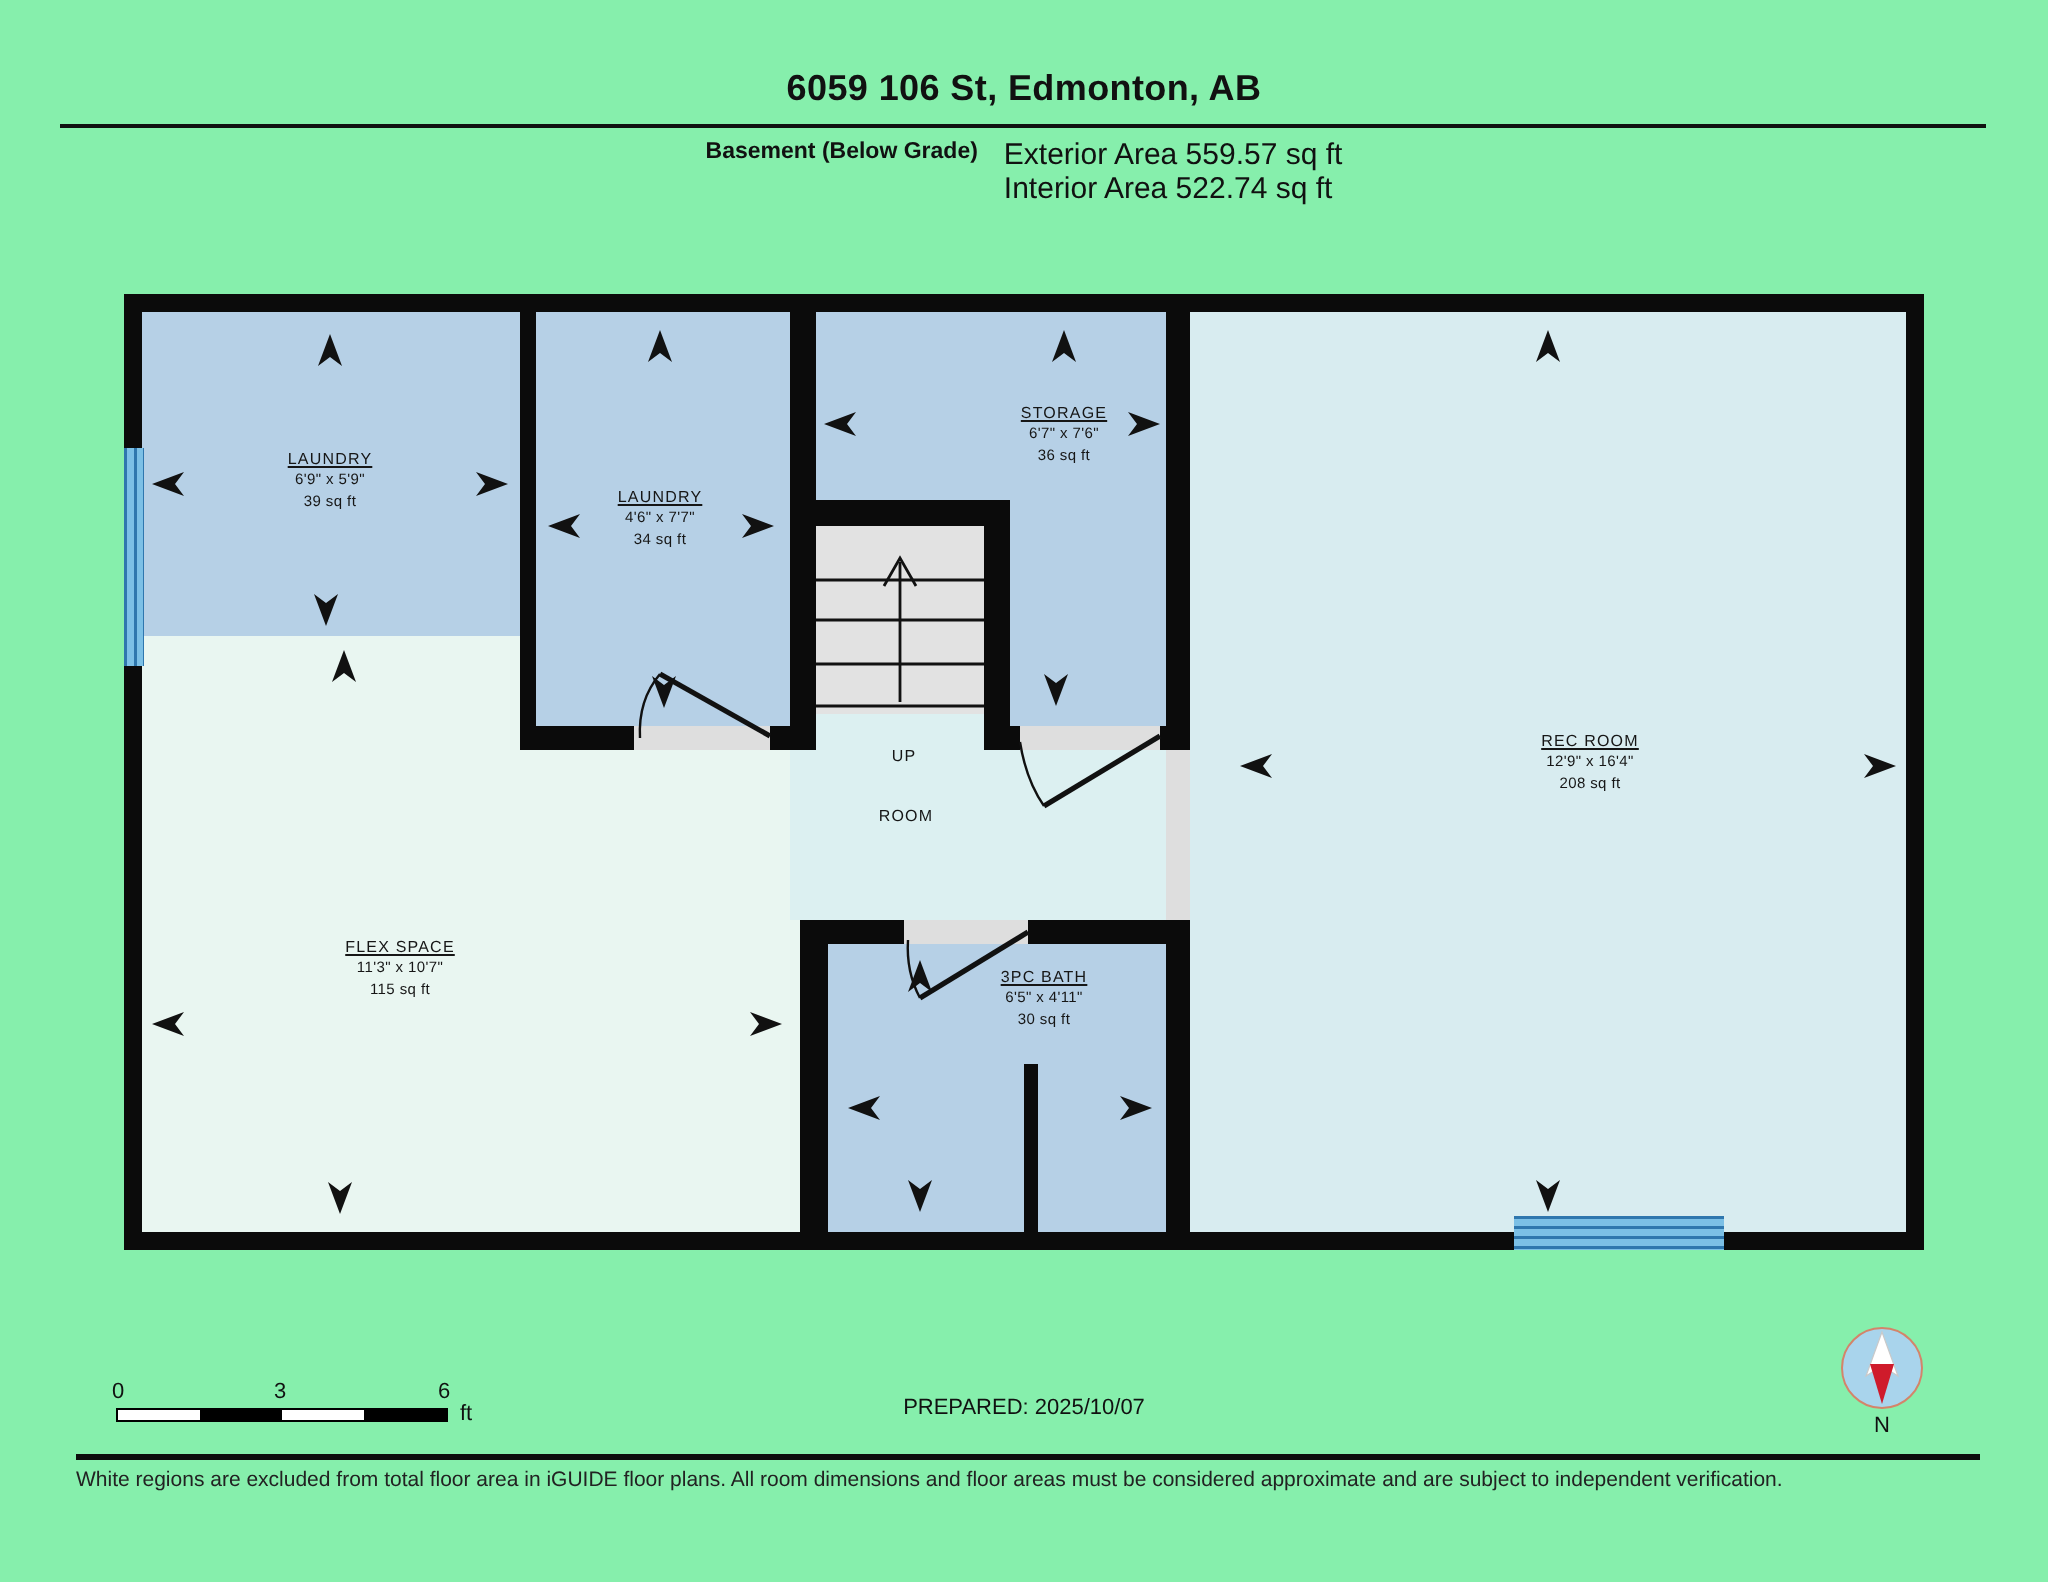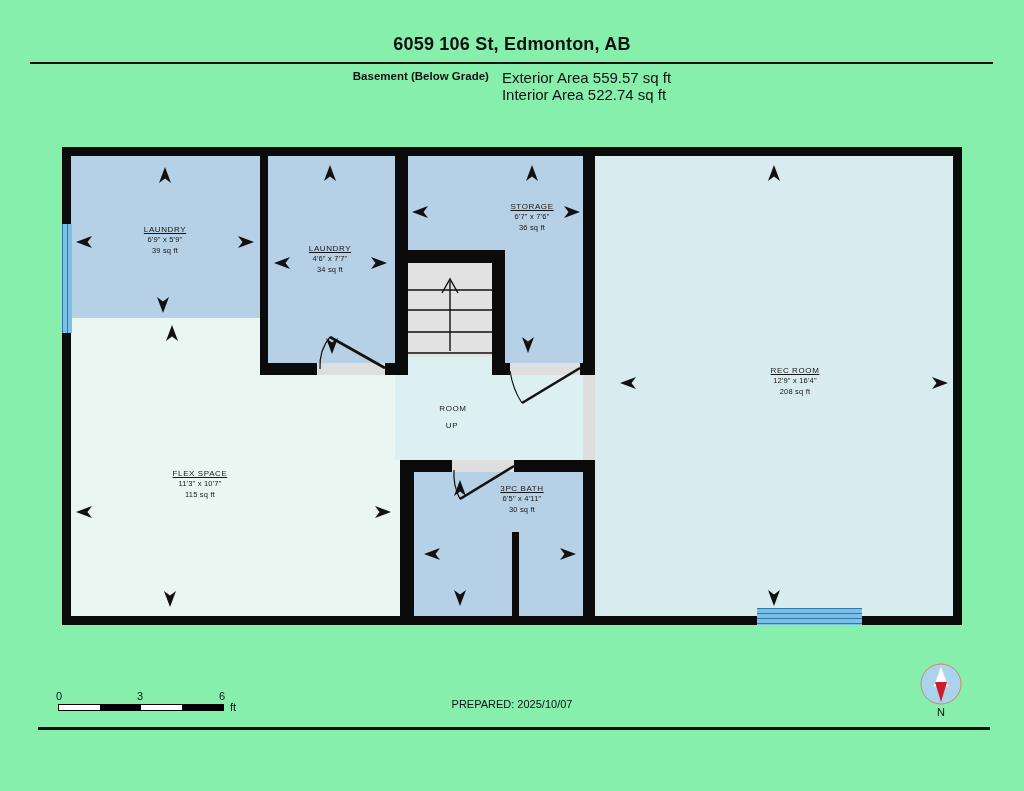--- a/index.html
+++ b/index.html
@@ -180,21 +180,21 @@
     <div class="room-label" style="left:138px;top:337px;">
       <div class="rname">FLEX SPACE</div>
       <div class="rdims">11'3" x 10'7"</div>
       <div class="rarea">115 sq ft</div>
     </div>
     <div class="room-label" style="left:460px;top:352px;">
       <div class="rname">3PC BATH</div>
       <div class="rdims">6'5" x 4'11"</div>
       <div class="rarea">30 sq ft</div>
     </div>
-    <div class="small-label" style="left:390px;top:231px;margin-top:47px;">UP</div>
+    <div class="small-label" style="left:390px;top:231px;">UP</div>
     <div class="small-label" style="left:391px;top:261px;">ROOM</div>
   </div>
 
   <div class="scalebar">
     <span class="n0">0</span>
     <span class="n3">3</span>
     <span class="n6">6</span>
     <div class="bar"></div>
     <span class="unit">ft</span>
   </div>
@@ -204,14 +204,15 @@
   <div class="compass">
     <svg width="52" height="62" viewBox="0 0 52 62">
       <circle cx="25" cy="24" r="20" fill="#a9d4ec" stroke="#d4846a" stroke-width="1"></circle>
       <polygon points="25,6 17,28 25,23 33,28" fill="#ffffff" stroke="#c9c9c9" stroke-width="0.6"></polygon>
       <polygon points="25,42 19,22 31,22" fill="#cf1b2b"></polygon>
       <text x="25" y="56" text-anchor="middle" font-size="11" fill="#111">N</text>
     </svg>
   </div>
 
   <div class="footer-rule"></div>
+  <div class="disclaimer">White regions are excluded from total floor area in iGUIDE floor plans. All room dimensions and floor areas must be considered approximate and are subject to independent verification.</div>
 
 </div>
 
 </body></html>

